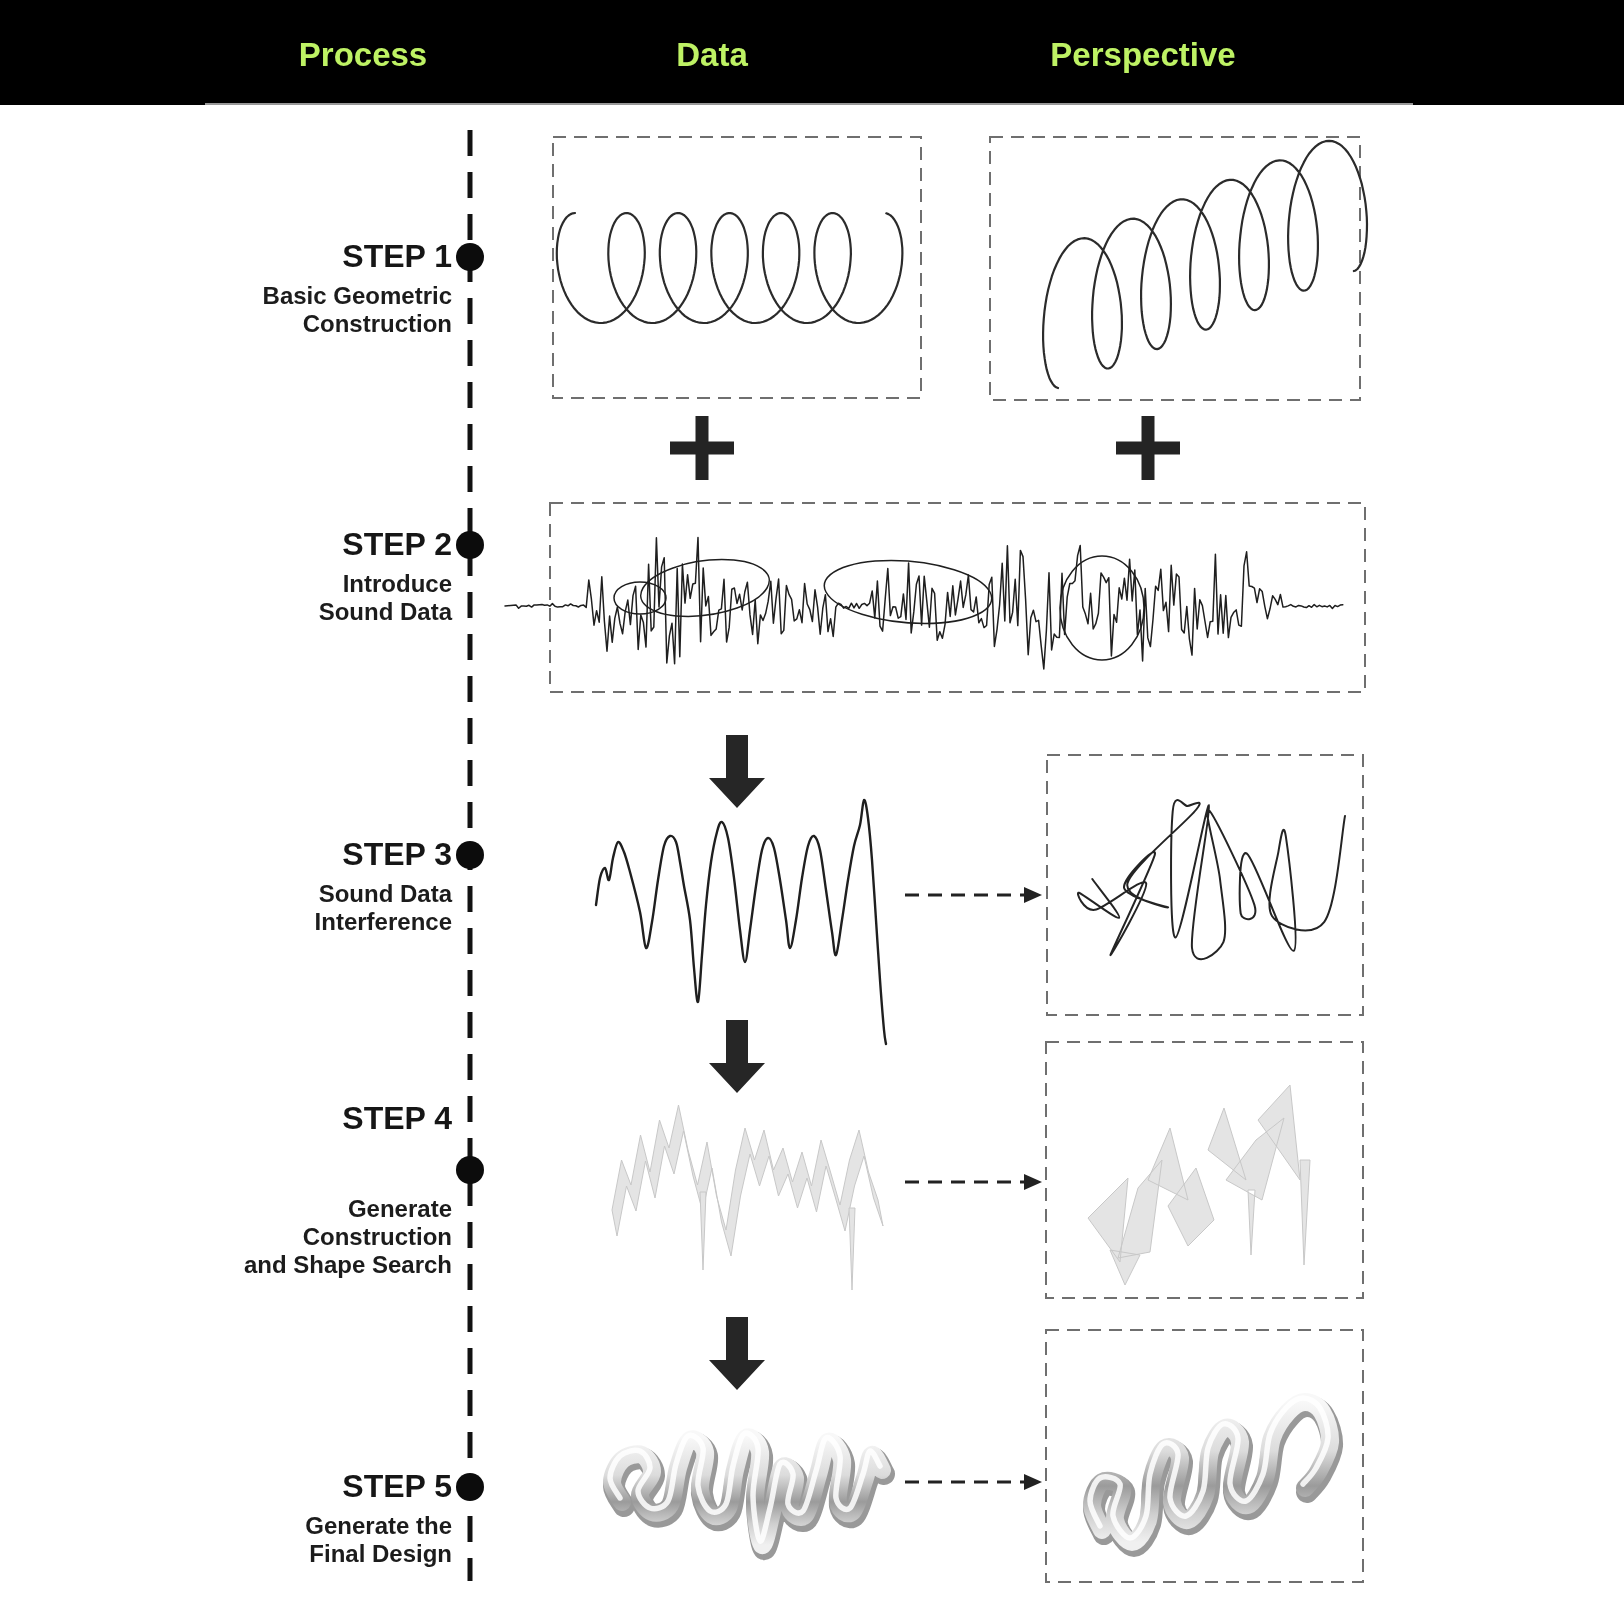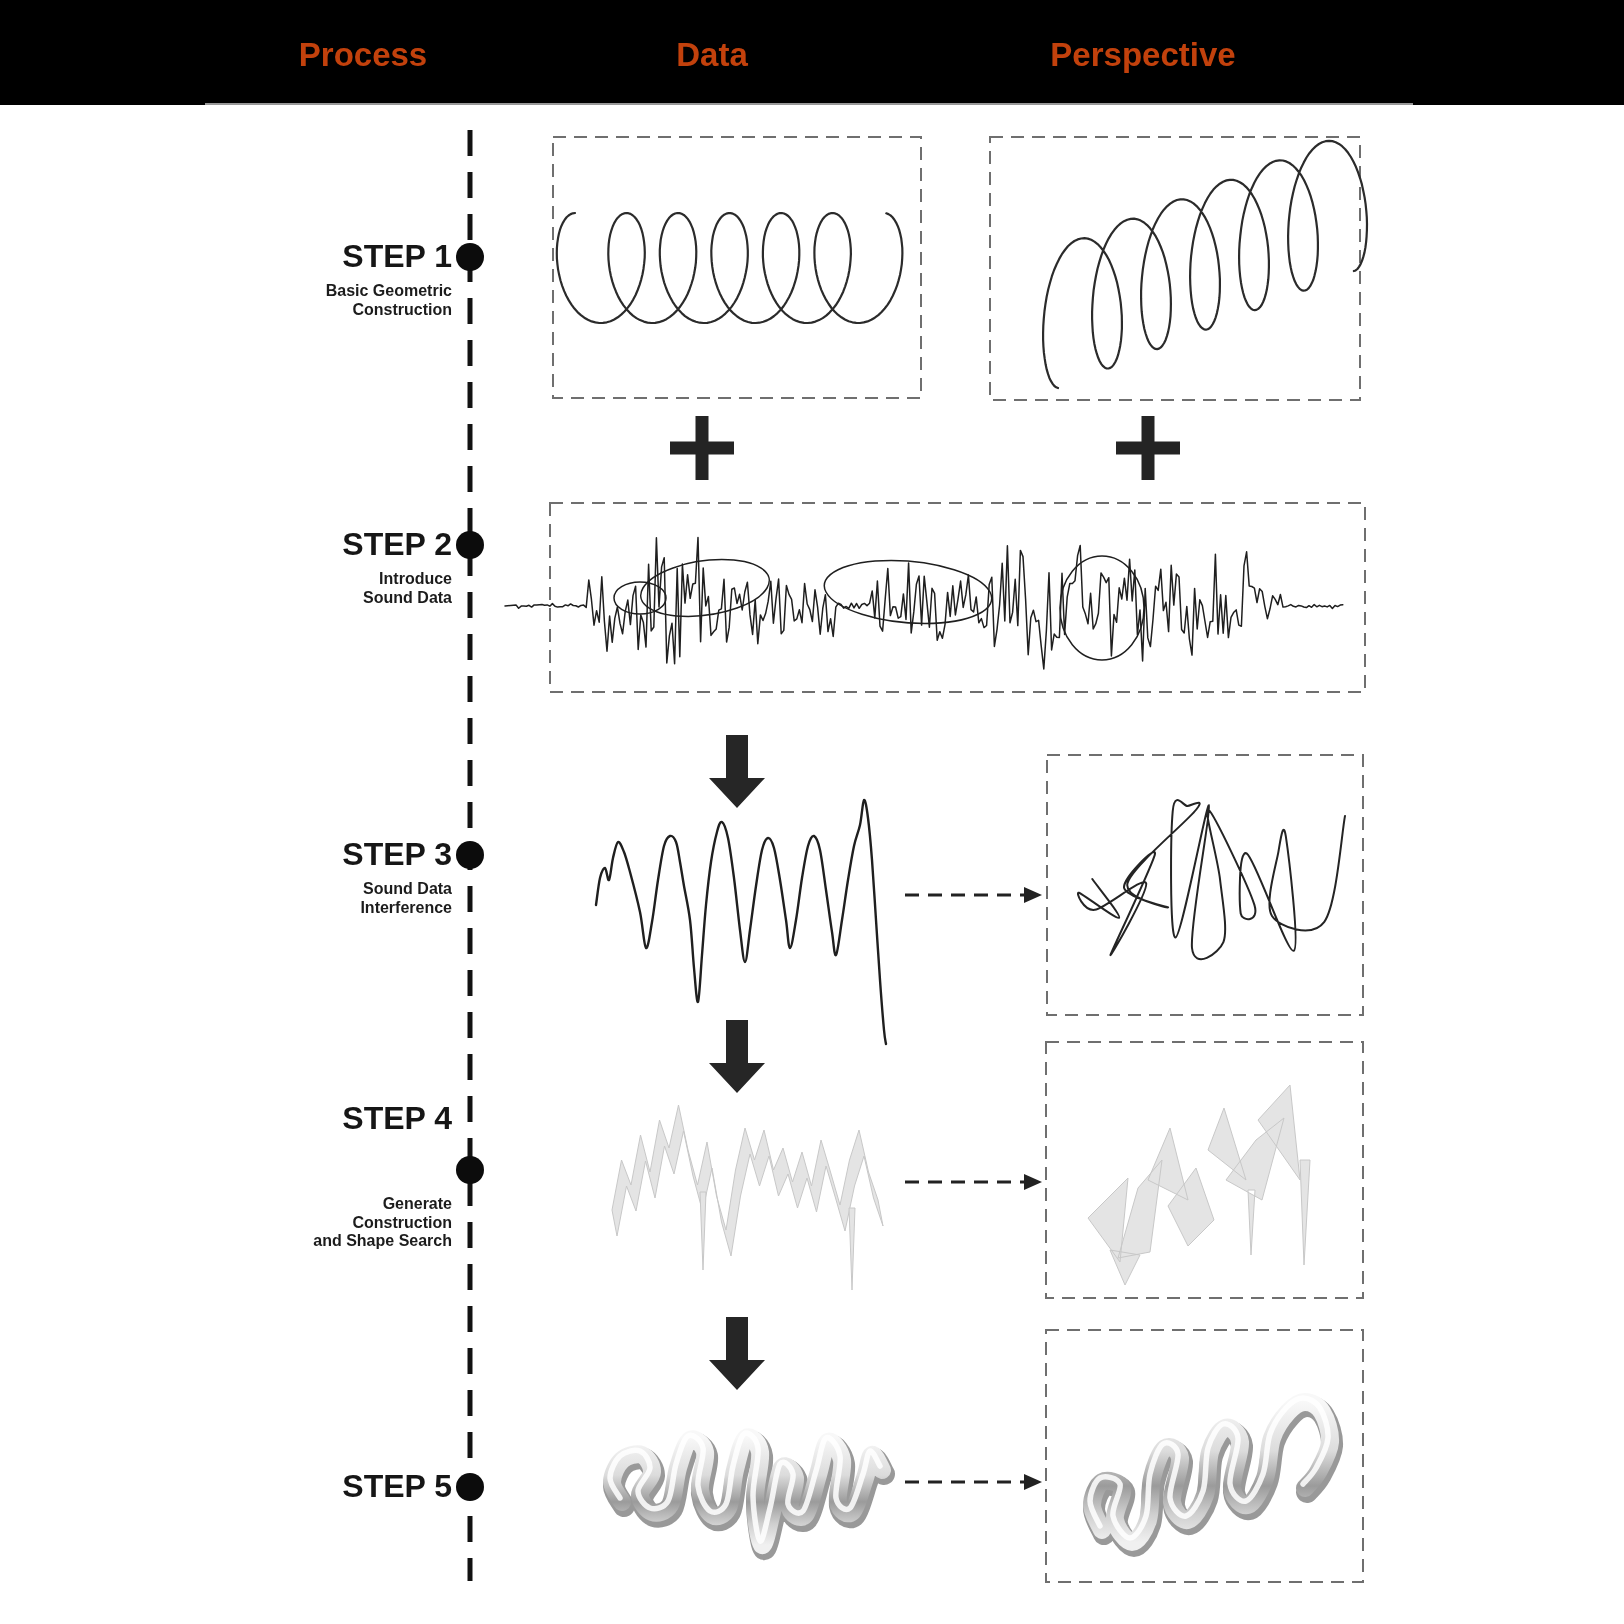--- a/index.html
+++ b/index.html
@@ -2,27 +2,27 @@
 <html><head>
 <meta charset="utf-8">
 <style>
   html,body{margin:0;padding:0;background:#ffffff;}
   #canvas{
     position:relative;width:1624px;height:1624px;background:#ffffff;
     font-family:"Liberation Sans","DejaVu Sans",sans-serif;overflow:hidden;
   }
   
   #header{position:absolute;left:0;top:0;width:1624px;height:105px;background:#000000;}
-  .hcol{position:absolute;top:36px;transform:translateX(-50%);color:#c2410c;
+  .hcol{position:absolute;top:36px;transform:translateX(-50%);color:#bef264;
         font-size:33px;font-weight:bold;white-space:nowrap;}
   
   .step-label{position:absolute;left:140px;width:312px;text-align:right;
               font-size:32px;font-weight:bold;color:#161616;line-height:1.05;}
   .step-sub{position:absolute;left:96px;width:356px;text-align:right;
-            font-size:16px;font-weight:bold;color:#1c1c1c;line-height:1.16;}
+            font-size:24px;font-weight:bold;color:#1c1c1c;line-height:1.16;}
   
   #art{position:absolute;left:0;top:0;}
   .dashbox{fill:none;stroke:#6f6f6f;stroke-width:2;stroke-dasharray:13 8;}
   .ink{fill:none;stroke:#2b2b2b;stroke-width:2.2;stroke-linecap:round;stroke-linejoin:round;}
   .thin{stroke-width:1.5;stroke:#1f1f1f;}
   .ink2{fill:none;stroke:#1f1f1f;stroke-width:2.4;stroke-linecap:round;stroke-linejoin:round;}
   .scrib{fill:none;stroke:#242424;stroke-width:2;stroke-linecap:round;stroke-linejoin:round;}
   .grayfill{fill:#e4e4e4;stroke:#c8c8c8;stroke-width:1;stroke-linejoin:round;}
   .timeline-line{stroke:#121212;stroke-width:5;stroke-dasharray:26 16;}
   .timeline-dot{fill:#0c0c0c;}
@@ -146,14 +146,18 @@
   </div>
 
   <div class="step-label" style="top:1102px">STEP 4</div>
   <div class="step-sub" style="top:1195px">
     <div>Generate</div>
     <div>Construction</div>
     <div>and Shape Search</div>
   </div>
 
   <div class="step-label" style="top:1470px">STEP 5</div>
+  <div class="step-sub" style="top:1512px">
+    <div>Generate the</div>
+    <div>Final Design</div>
+  </div>
 
 </div>
 
 </body></html>

